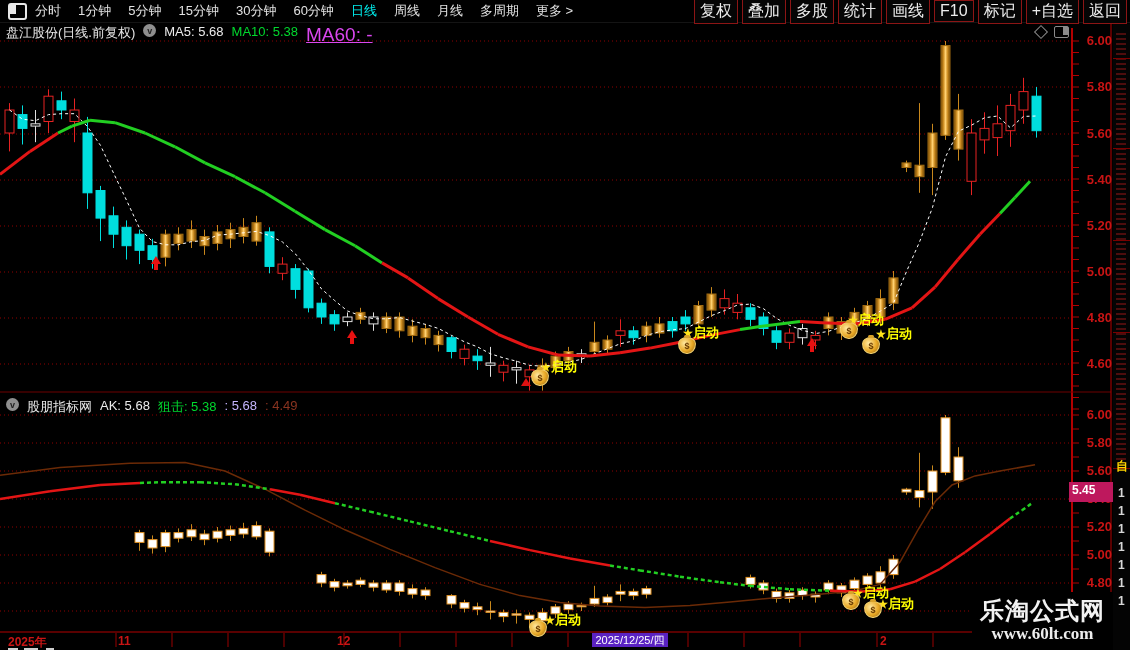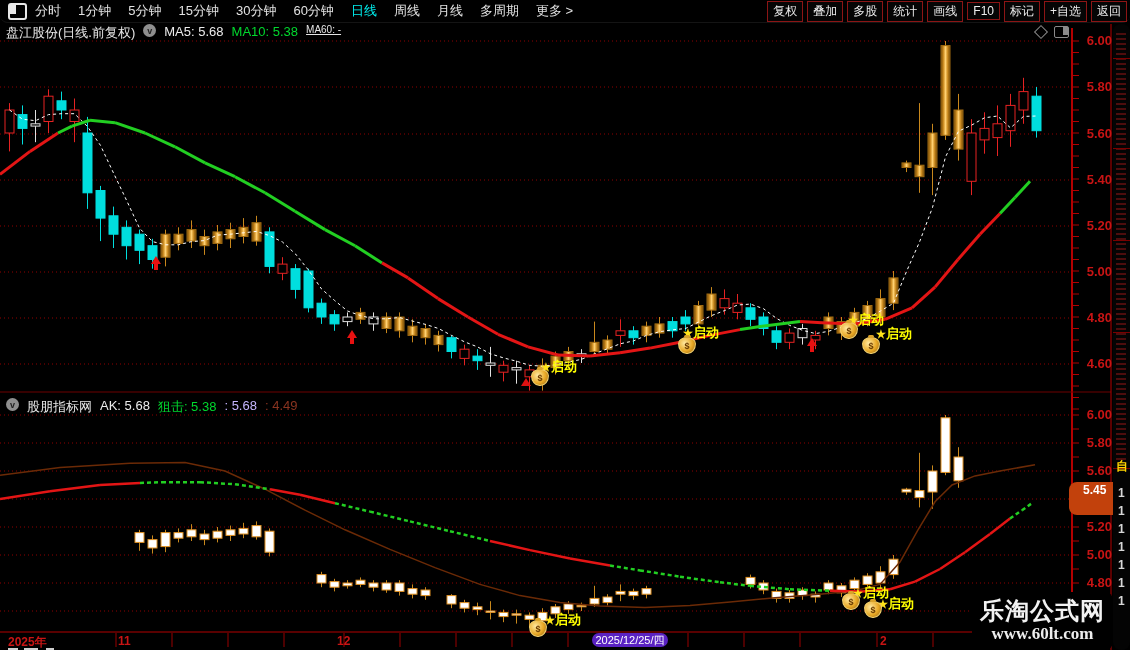--- a/index.html
+++ b/index.html
@@ -1,47 +1,47 @@
 <!DOCTYPE html>
 <html><head>
 <meta charset="utf-8">
 <style>
   html,body{margin:0;padding:0;background:#000;width:1130px;height:650px;overflow:hidden;
     font-family:"Liberation Sans",sans-serif;}
-  .abs{position:absolute;border-radius:8px;}
+  .abs{position:absolute;}
   #stage{position:relative;width:1130px;height:650px;background:#000;}
   
   #menubar{left:0;top:0;width:1130px;height:22px;background:#000;border-bottom:1px solid #141414;
     display:flex;align-items:center;z-index:4;}
   .winicon{width:15px;height:13px;border:2px solid #e8e8e8;border-radius:3px;margin:0 8px 0 8px;position:relative;}
   .winicon::before{content:"";position:absolute;left:0;top:0;width:6px;height:9px;background:#e8e8e8;}
   #menu-items{display:flex;gap:17px;align-items:center;}
   .mi{color:#e2e2e2;font-size:13px;cursor:default;white-space:nowrap;}
   .mi.active{color:#00f0f0;}
   #menu-right{margin-left:auto;display:flex;gap:4px;align-items:center;padding-right:3px;}
-  .mbtn{border:1px solid #8c1515;color:#ececec;font-size:12px;padding:1px 5px;white-space:nowrap;background:#050505;}
+  .mbtn{border:1px solid #8c1515;color:#ececec;font-size:16px;padding:1px 5px;white-space:nowrap;background:#050505;}
   
   .phead{display:flex;align-items:flex-start;gap:8px;z-index:3;}
   #main-head{left:6px;top:24px;height:16px;}
   #sub-head{left:6px;top:398px;height:16px;}
   .ptitle{color:#e6e6e6;font-size:13px;white-space:nowrap;}
   .ddicon{width:13px;height:13px;border-radius:50%;background:#8f8f8f;color:#222;font-size:9px;
     display:flex;align-items:center;justify-content:center;font-weight:bold;}
-  .ma5{color:#ececec;font-size:13px;} .ma10{color:#00d82e;font-size:13px;} .ma60{color:#e5e5e5;font-size:10px;text-decoration:underline;}
+  .ma5{color:#ececec;font-size:13px;} .ma10{color:#00d82e;font-size:13px;} .ma60{color:#d946ef;font-size:19px;text-decoration:underline;}
   .dim1{color:#c4b5fd;font-size:13px;} .dim2{color:#8a3420;font-size:13px;}
   
   #corner{left:1036px;top:26px;display:flex;gap:8px;align-items:center;z-index:3;}
   .diamond{width:8px;height:8px;border:1px solid #8a8a8a;transform:rotate(45deg);}
   .panelicon{width:13px;height:10px;border:1px solid #8a8a8a;border-radius:2px;position:relative;}
   .panelicon::before{content:"";position:absolute;right:0;top:0;width:5px;height:8px;background:#8a8a8a;}
   
   .plabel{position:absolute;left:1076px;width:36px;text-align:right;color:#c81414;font-size:13px;font-weight:700;z-index:2;}
   .dlabel{position:absolute;top:634px;color:#c81414;font-size:12px;font-weight:700;z-index:2;}
-  #pricetag{left:1069px;top:482px;width:45px;height:33px;background:#c2410c;color:#fff;
-    font-size:12px;font-weight:700;line-height:16px;padding-left:14px;z-index:3;}
+  #pricetag{left:1069px;top:482px;width:45px;height:20px;background:#be185d;color:#fff;
+    font-size:12px;font-weight:700;line-height:16px;padding-left:3px;z-index:3;}
   #datebox{left:592px;top:633px;width:76px;height:14px;background:#5a22c2;color:#fff;
     font-size:11px;line-height:14px;text-align:center;z-index:3;white-space:nowrap;}
   
   .sig{position:absolute;z-index:3;white-space:nowrap;font-weight:700;}
   .sig .st{color:#ffe41a;font-size:11px;} .sig .tx{color:#ffff00;font-size:13px;margin-top:28px;}
   .bag{position:absolute;width:16px;height:15px;z-index:3;border-radius:50% 50% 48% 48%/40% 40% 62% 62%;
     background:radial-gradient(circle at 35% 35%,#ffe9a0,#e8a825 55%,#8a5a10);
     border:1px solid #f0d070;color:#6b3c00;font-size:9px;font-weight:700;
     display:flex;align-items:center;justify-content:center;}
   .bag::before{content:"";position:absolute;top:-3px;left:5px;width:6px;height:3px;background:#d9a22a;border-radius:2px;}

